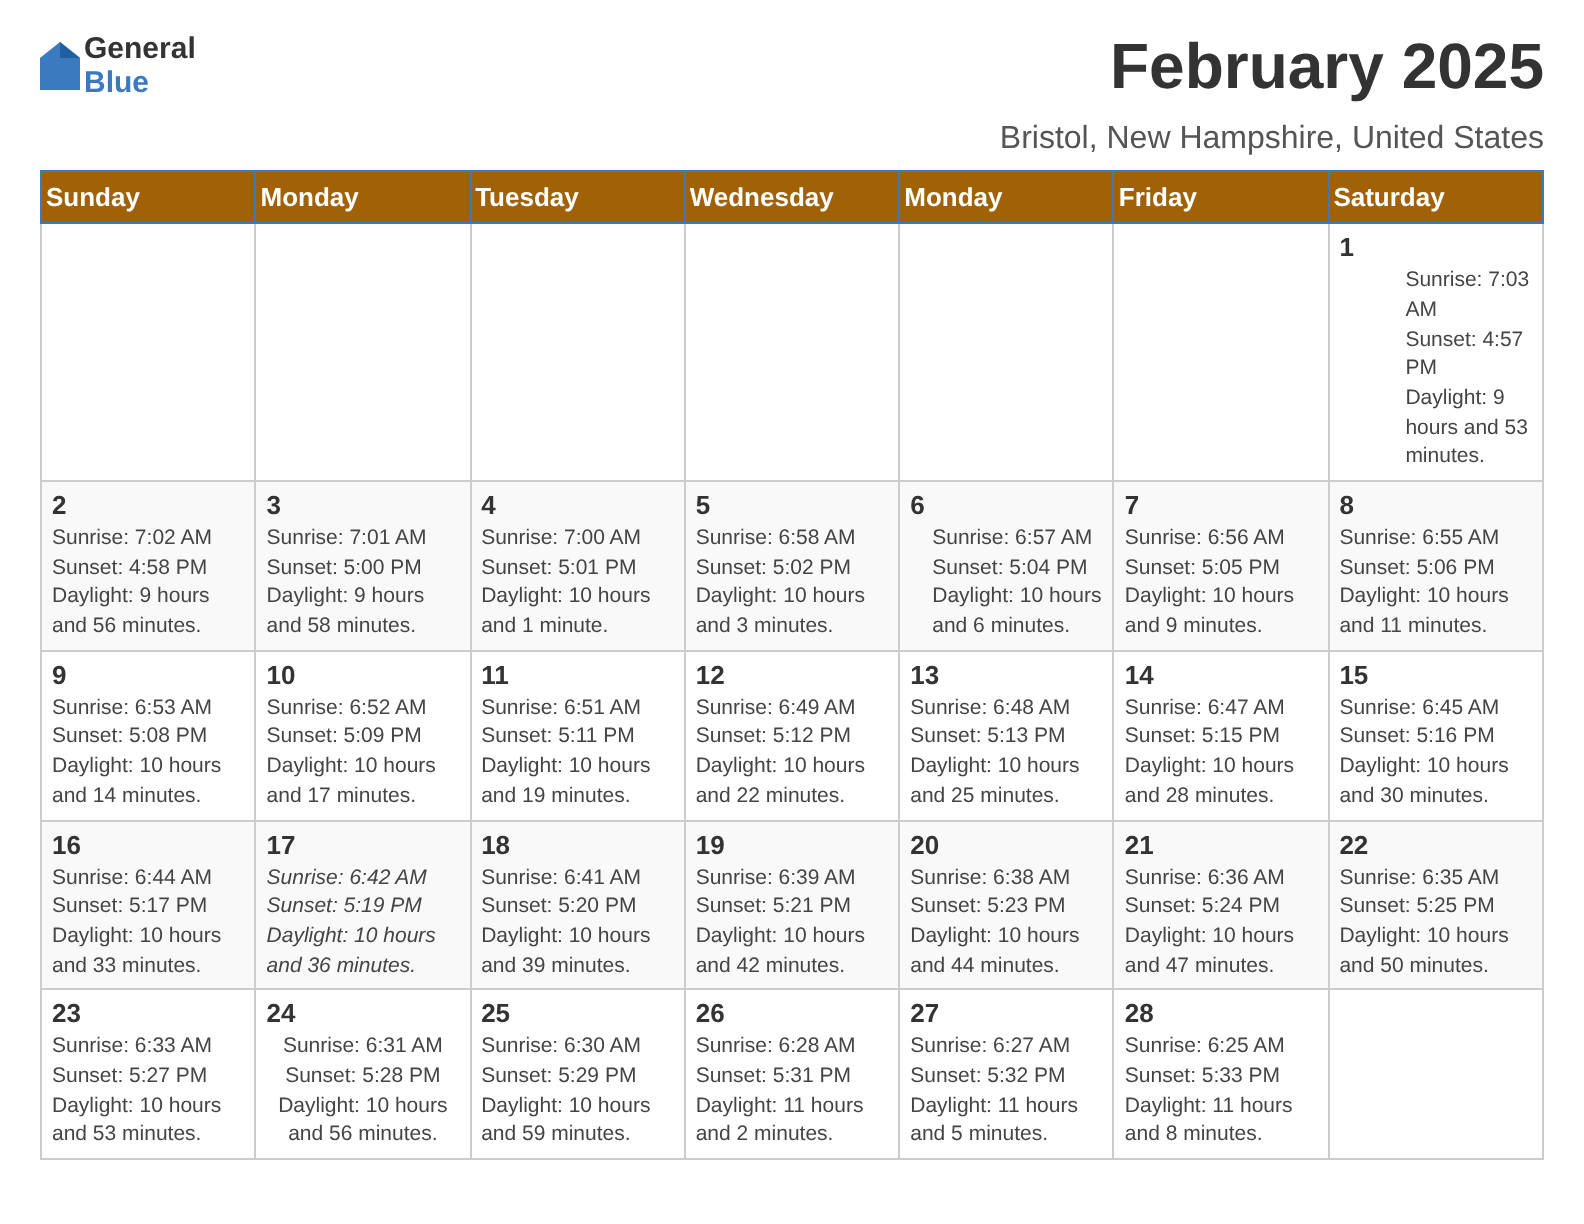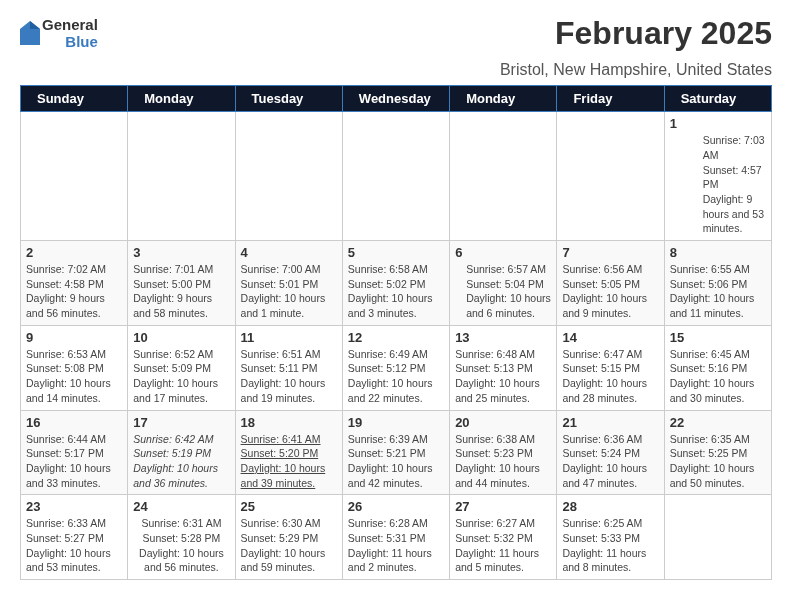--- a/index.html
+++ b/index.html
@@ -1,28 +1,28 @@
 <!DOCTYPE html>
 <html><head>
   <meta charset="utf-8">
   <style>
     * { box-sizing: border-box; margin: 0; padding: 0; }
     body { font-family: Arial, sans-serif; background: #fff; width: 792px; min-height: 612px; }
     .container { width: 792px; padding: 16px 20px 10px 20px; }
     .header-row { display: flex; justify-content: space-between; align-items: flex-start; margin-bottom: 4px; }
     .logo { display: flex; align-items: center; }
-    .logo-text { display: flex; flex-direction: column; text-align: right; }
+    .logo-text { display: flex; flex-direction: column; }
     .logo-general { font-size: 15px; font-weight: bold; color: #333; }
     .logo-blue { font-size: 15px; font-weight: bold; color: #3a7abf; }
     .logo-icon { width: 20px; height: 24px; margin-right: 2px; }
     .title-block { text-align: right; }
     .main-title { font-size: 32px; font-weight: bold; color: #333; line-height: 1.1; }
     .subtitle { font-size: 16px; color: #555; margin-top: 10px; }
     .calendar { width: 100%; border-collapse: collapse; margin-top: 6px; }
-    .calendar th { background-color: #0f172a; color: #fff; text-align: left; padding: 5px 16px; font-size: 13px; border: 1px solid #3a7abf; }
+    .calendar th { background-color: #a16207; color: #fff; text-align: left; padding: 5px 2px; font-size: 13px; border: 1px solid #3a7abf; }
     .calendar td { border: 1px solid #ccc; vertical-align: top; padding: 4px 5px; width: calc(100%/7); min-height: 80px; background: #fff; }
     .calendar tr:nth-child(even) td { background-color: #f9f9f9; }
     .day-num { font-size: 13px; font-weight: bold; color: #333; margin-bottom: 2px; }
     .day-info { font-size: 10.5px; color: #444; line-height: 1.4; }
     .empty { background: #fff !important; }
     .calendar tbody tr td { height: 80px; }
   </style>
 </head>
 <body>
 
@@ -167,21 +167,21 @@
 Daylight: 10 hours and 33 minutes.</div>
           </td>
           <td>
             <div class="day-num">17</div>
             <div class="day-info" style="white-space: pre-line; font-style: italic;">Sunrise: 6:42 AM
 Sunset: 5:19 PM
 Daylight: 10 hours and 36 minutes.</div>
           </td>
           <td>
             <div class="day-num">18</div>
-            <div class="day-info" style="white-space: pre-line; text-decoration: underline;">Sunrise: 6:41 AM
+            <div class="day-info" style="white-space: pre-line;">Sunrise: 6:41 AM
 Sunset: 5:20 PM
 Daylight: 10 hours and 39 minutes.</div>
           </td>
           <td>
             <div class="day-num">19</div>
             <div class="day-info" style="white-space: pre-line;">Sunrise: 6:39 AM
 Sunset: 5:21 PM
 Daylight: 10 hours and 42 minutes.</div>
           </td>
           <td>

